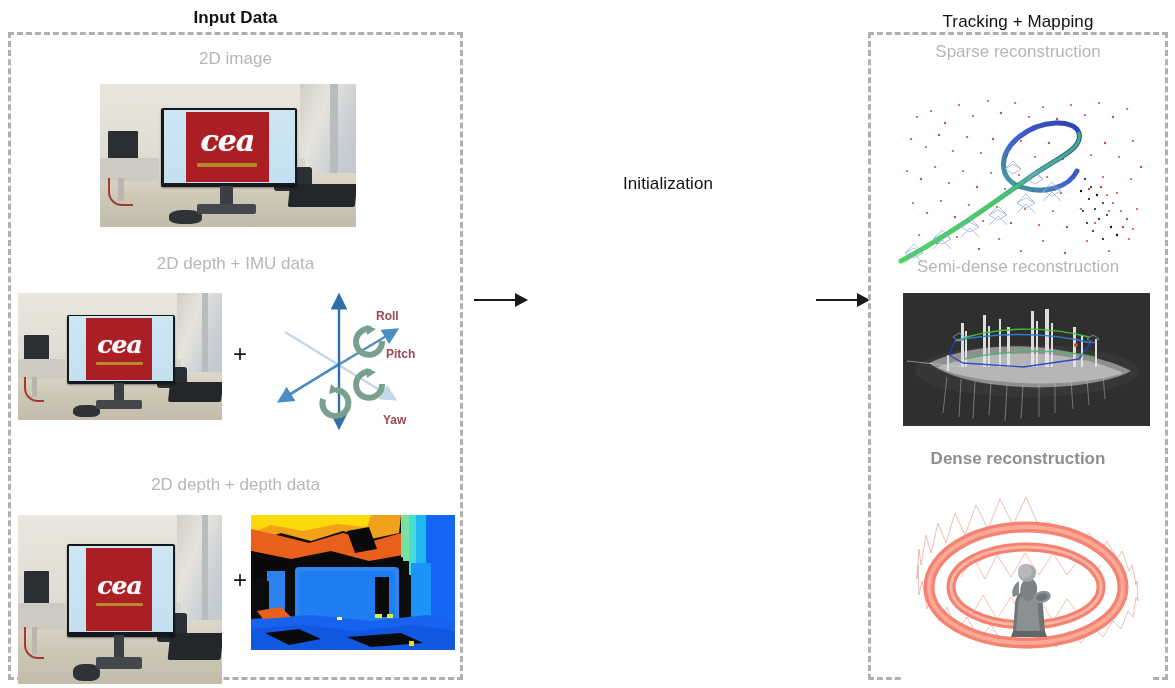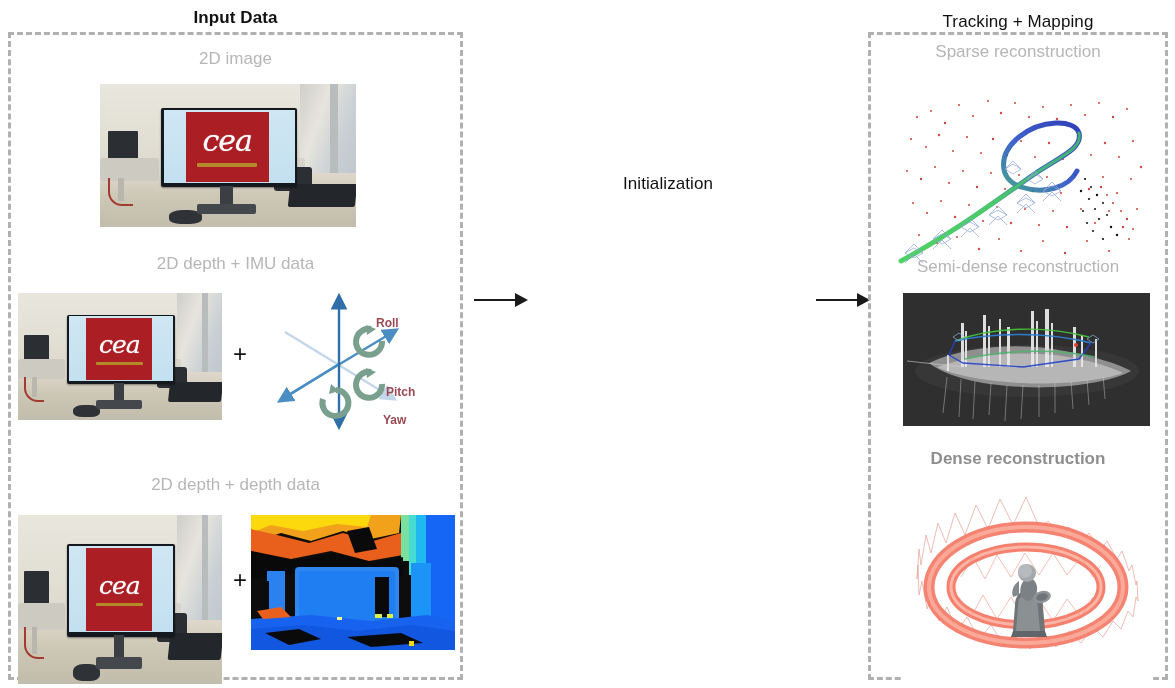--- a/index.html
+++ b/index.html
@@ -93,21 +93,21 @@
     position:absolute;left:1.6%;top:2.5%;width:96.8%;height:93%;
     background:linear-gradient(180deg,#cfe6f3 0%,#c3e0f0 100%);
   }
   .photo .cea-panel{
     position:absolute;left:17%;top:2%;width:63%;height:96%;
     background:#ab1f24;
     display:flex;flex-direction:column;align-items:center;justify-content:center;
   }
   .photo .cea-word{
     color:#ffffff;font-family:"DejaVu Serif", serif;font-style:italic;
-    font-weight:400;letter-spacing:-1px;line-height:1;
+    font-weight:700;letter-spacing:-1px;line-height:1;
     text-shadow:0 0 1px rgba(255,255,255,.7);
   }
   .photo .cea-bar{
     background:#b58a2a;border-radius:1px;margin-top:8%;
   }
   .photo .stand-neck{
     position:absolute;left:47%;top:71%;width:5%;height:14%;background:#3b3f44;
   }
   .photo .stand-foot{
     position:absolute;left:38%;top:84%;width:23%;height:7%;
@@ -245,22 +245,22 @@
         <g fill="none" stroke="#79a08f" stroke-width="6">
           <path d="M112,85 a13,13 0 1 0 11,12"></path>
           <path d="M107,81 L117,85 L108,91 z" fill="#79a08f" stroke="none"></path>
         </g>
 
         <g fill="none" stroke="#79a08f" stroke-width="6">
           <path d="M64,112 a13,13 0 1 0 13,-9"></path>
           <path d="M72,97 L80,104 L70,107 z" fill="#79a08f" stroke="none"></path>
         </g>
       </svg>
-      <div class="imu-label" style="left:117px;top:29px;text-align:center;">Roll</div>
-      <div class="imu-label" style="left:127px;top:60px;margin-top:38px;">Pitch</div>
+      <div class="imu-label" style="left:117px;top:22px;text-align:center;">Roll</div>
+      <div class="imu-label" style="left:127px;top:60px;">Pitch</div>
       <div class="imu-label" style="left:82px;top:126px;margin-left:42px;">Yaw</div>
     </div>
 
     <div class="sub-label" style="top:440px;">2D depth + depth data</div>
 
     <div class="photo" style="left:7px;top:480px;width:204px;height:169px;">
       <div class="wall"></div>
       <div class="wall-right"></div>
       <div class="win-frame"></div>
       <div class="desk"></div>

